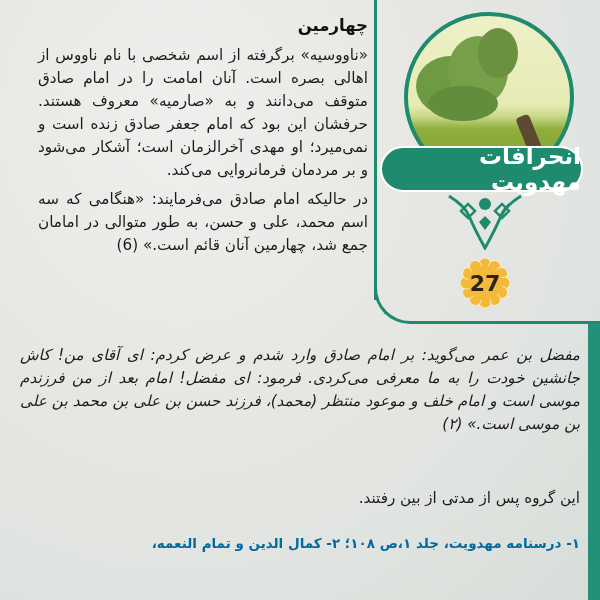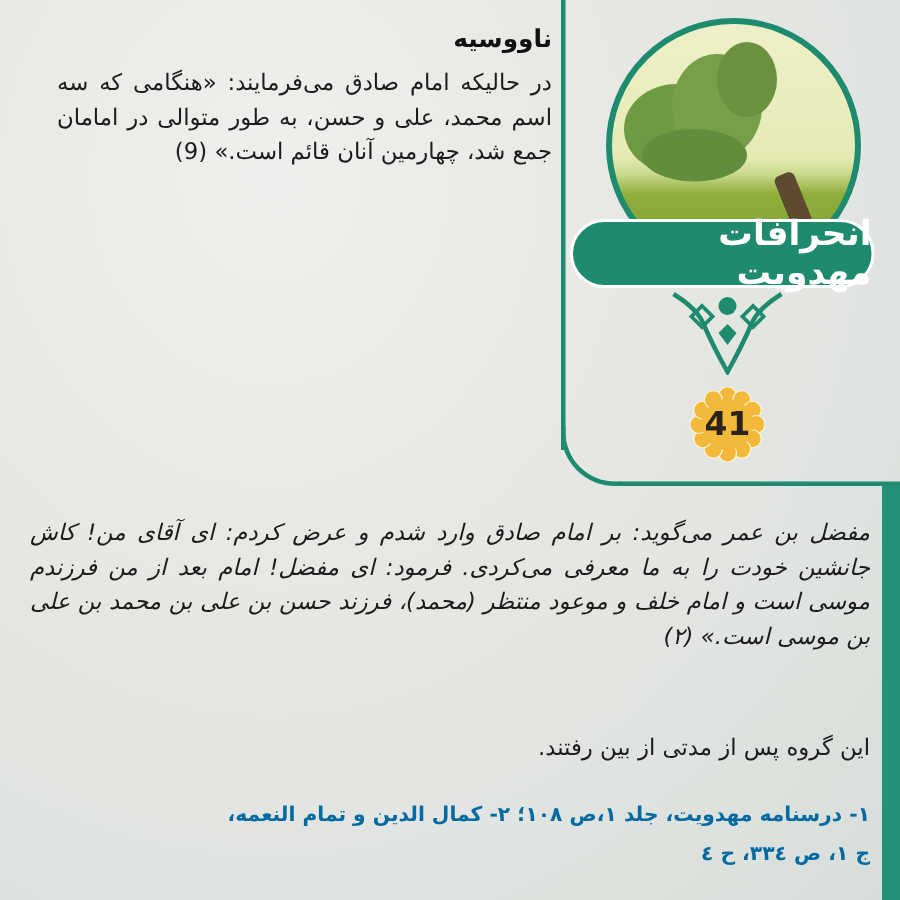--- a/index.html
+++ b/index.html
@@ -78,28 +78,28 @@
         <circle cx="34.5" cy="41.5" r="6"></circle>
       <circle cx="25" cy="44" r="6"></circle>
         <circle cx="15.5" cy="41.5" r="6"></circle>
         <circle cx="8.5" cy="34.5" r="6"></circle>
       <circle cx="6" cy="25" r="6"></circle>
         <circle cx="8.5" cy="15.5" r="6"></circle>
         <circle cx="15.5" cy="8.5" r="6"></circle>
     </g>
     <circle cx="25" cy="25" r="17" fill="#f2b93a"></circle>
   </svg>
-  <div class="badge-num">41</div>
+  <div class="badge-num">27</div>
 </div>
 
-<div class="title">ناووسیه</div>
+<div class="title">چهارمین</div>
 
 <div class="text-col">
-  <p class="para">در حالیکه امام صادق می‌فرمایند: «هنگامی که سه اسم محمد، علی و حسن، به طور متوالی در امامان جمع شد، چهارمین آنان قائم است.» (9)</p>
+  <p class="para">«ناووسیه» برگرفته از اسم شخصی با نام ناووس از اهالی بصره است. آنان امامت را در امام صادق متوقف می‌دانند و به «صارمیه» معروف هستند. حرفشان این بود که امام جعفر صادق زنده است و نمی‌میرد؛ او مهدی آخرالزمان است؛ آشکار می‌شود و بر مردمان فرمانروایی می‌کند.</p>
+  <p class="para">در حالیکه امام صادق می‌فرمایند: «هنگامی که سه اسم محمد، علی و حسن، به طور متوالی در امامان جمع شد، چهارمین آنان قائم است.» (6)</p>
 </div>
 
 <div class="lower">مفضل بن عمر می‌گوید: بر امام صادق وارد شدم و عرض کردم: ای آقای من! کاش جانشین خودت را به ما معرفی می‌کردی. فرمود: ای مفضل! امام بعد از من فرزندم موسی است و امام خلف و موعود منتظر (محمد)، فرزند حسن بن علی بن محمد بن علی بن موسی است.» (۲)</div>
 <div class="closing">این گروه پس از مدتی از بین رفتند.</div>
 
 <div class="refs">
   <div>۱- درسنامه مهدویت، جلد ۱،ص ۱۰۸؛ ۲- کمال الدین و تمام النعمه،</div>
-  <div>ج ۱، ص ۳۳٤، ح ٤</div>
 </div>
 
 </body></html>

